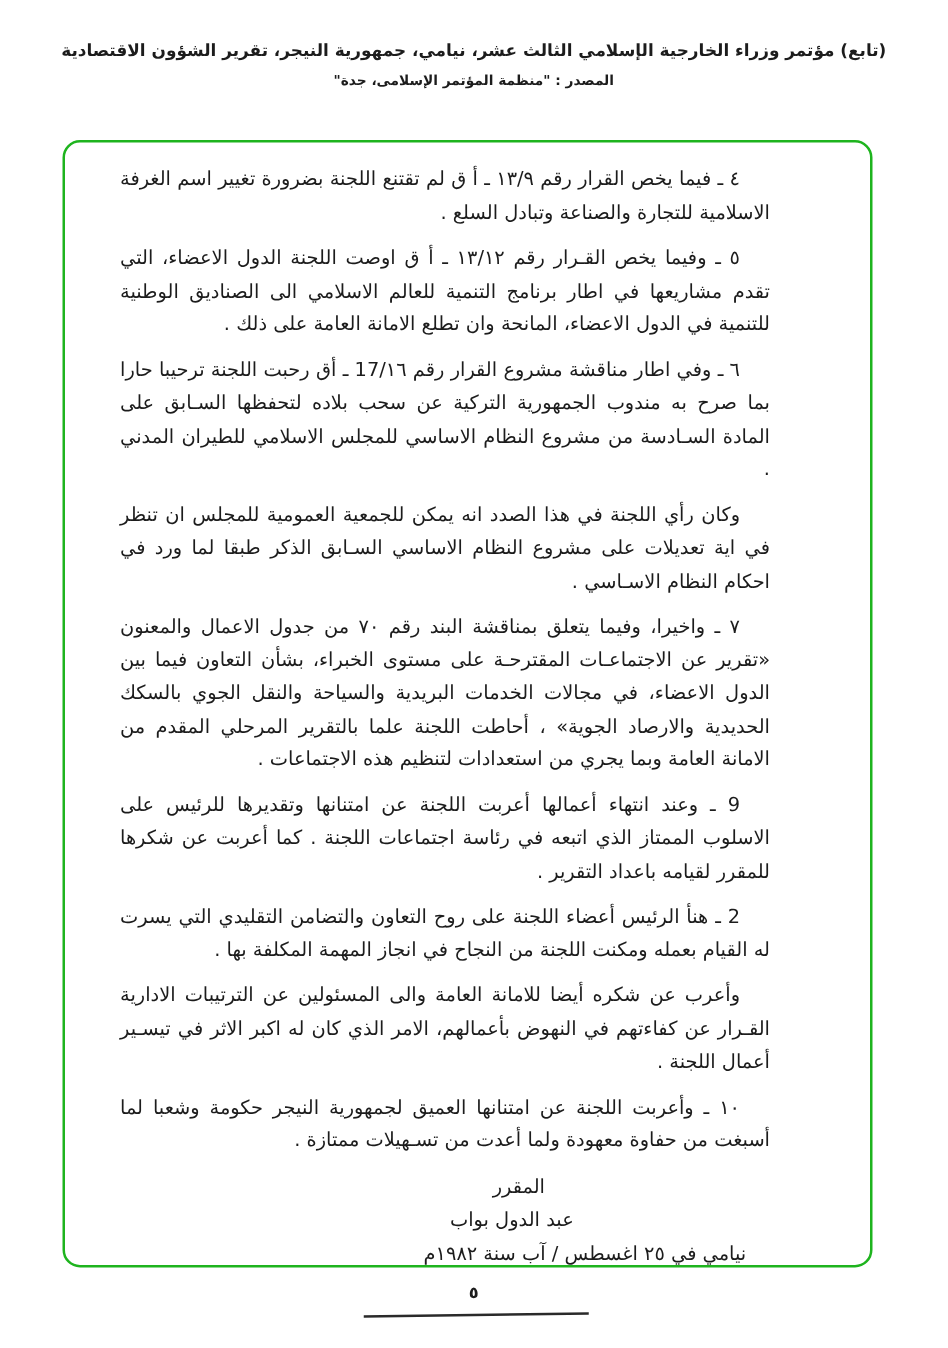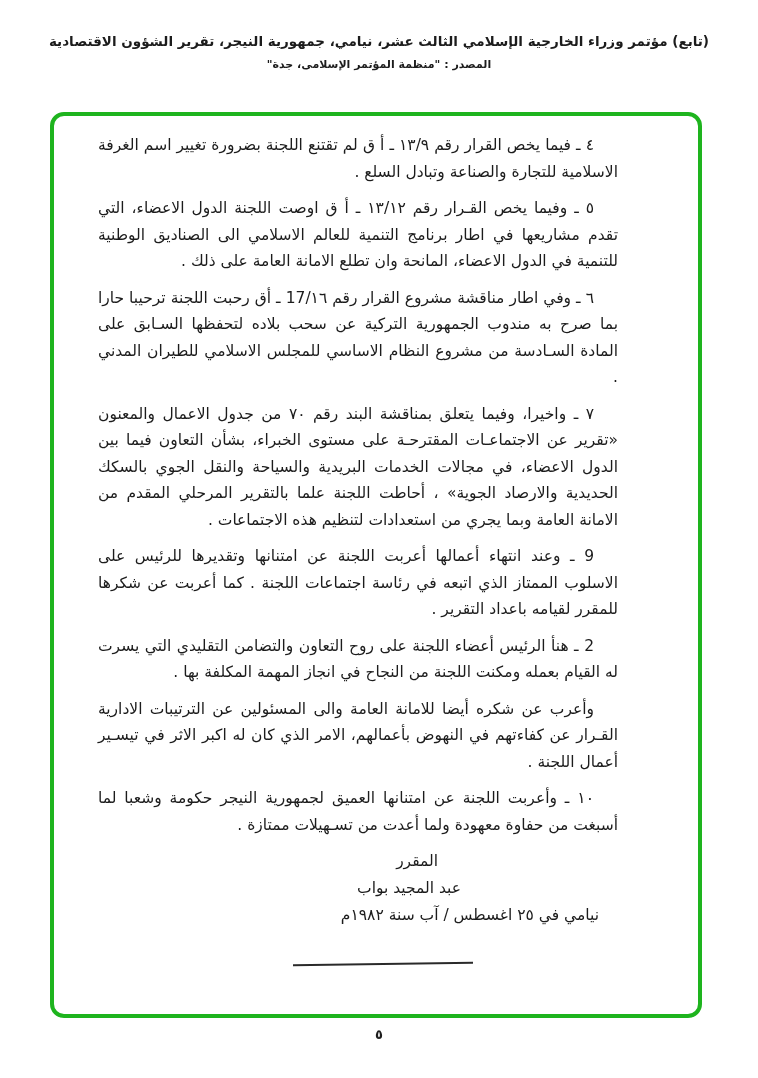--- a/index.html
+++ b/index.html
@@ -32,21 +32,21 @@
     font-size: 11px;
     font-weight: bold;
     margin-top: 9px;
   }
   .frame {
     position: absolute;
     left: 50px;
     top: 112px;
     width: 644px;
     height: 898px;
-    border: 4px solid #b91c1c;
+    border: 2px solid #b91c1c;
     border-radius: 14px;
     box-sizing: content-box;
     background: #ffffff;
   }
   .content {
     direction: rtl;
     padding: 16px 80px 0 44px;
   }
   .para {
     font-size: 15.5px;
@@ -92,30 +92,31 @@
   <div class="header-source">المصدر : "منظمة المؤتمر الإسلامى، جدة"</div>
 </div>
 
 <div class="frame" style="border-color: rgb(30, 180, 30);">
   <div class="content" lang="ar">
 
     <div>
         <p class="para">٤ ـ فيما يخص القرار رقم ١٣/٩ ـ أ ق لم تقتنع اللجنة بضرورة تغيير اسم الغرفة الاسلامية للتجارة والصناعة وتبادل السلع .</p>
         <p class="para">٥ ـ وفيما يخص القـرار رقم ١٣/١٢ ـ أ ق اوصت اللجنة الدول الاعضاء، التي تقدم مشاريعها في اطار برنامج التنمية للعالم الاسلامي الى الصناديق الوطنية للتنمية في الدول الاعضاء، المانحة وان تطلع الامانة العامة على ذلك .</p>
         <p class="para">٦ ـ وفي اطار مناقشة مشروع القرار رقم 17/١٦ ـ أق رحبت اللجنة ترحيبا حارا بما صرح به مندوب الجمهورية التركية عن سحب بلاده لتحفظها السـابق على المادة السـادسة من مشروع النظام الاساسي للمجلس الاسلامي للطيران المدني .</p>
+        <p class="para">وكان رأي اللجنة في هذا الصدد انه يمكن للجمعية العمومية للمجلس ان تنظر في اية تعديلات على مشروع النظام الاساسي السـابق الذكر طبقا لما ورد في احكام النظام الاسـاسي .</p>
         <p class="para">٧ ـ واخيرا، وفيما يتعلق بمناقشة البند رقم ٧٠ من جدول الاعمال والمعنون «تقرير عن الاجتماعـات المقترحـة على مستوى الخبراء، بشأن التعاون فيما بين الدول الاعضاء، في مجالات الخدمات البريدية والسياحة والنقل الجوي بالسكك الحديدية والارصاد الجوية» ، أحاطت اللجنة علما بالتقرير المرحلي المقدم من الامانة العامة وبما يجري من استعدادات لتنظيم هذه الاجتماعات .</p>
         <p class="para">9 ـ وعند انتهاء أعمالها أعربت اللجنة عن امتنانها وتقديرها للرئيس على الاسلوب الممتاز الذي اتبعه في رئاسة اجتماعات اللجنة . كما أعربت عن شكرها للمقرر لقيامه باعداد التقرير .</p>
         <p class="para">2 ـ هنأ الرئيس أعضاء اللجنة على روح التعاون والتضامن التقليدي التي يسرت له القيام بعمله ومكنت اللجنة من النجاح في انجاز المهمة المكلفة بها .</p>
         <p class="para">وأعرب عن شكره أيضا للامانة العامة والى المسئولين عن الترتيبات الادارية القـرار عن كفاءتهم في النهوض بأعمالهم، الامر الذي كان له اكبر الاثر في تيسـير أعمال اللجنة .</p>
         <p class="para">١٠ ـ وأعربت اللجنة عن امتنانها العميق لجمهورية النيجر حكومة وشعبا لما أسبغت من حفاوة معهودة ولما أعدت من تسـهيلات ممتازة .</p>
       </div>
 
     <div class="signature">
       <div class="sig-line sig-title">المقرر</div>
-      <div class="sig-line sig-name">عبد المجيد بواب</div>
+      <div class="sig-line sig-name">عبد الدول بواب</div>
       <div class="sig-line sig-date">نيامي في ٢٥ اغسطس / آب سنة ١٩٨٢م</div>
     </div>
 
     <div class="divider"></div>
   </div>
 </div>
 
 <div class="page-number">٥</div>
 
 </body></html>

